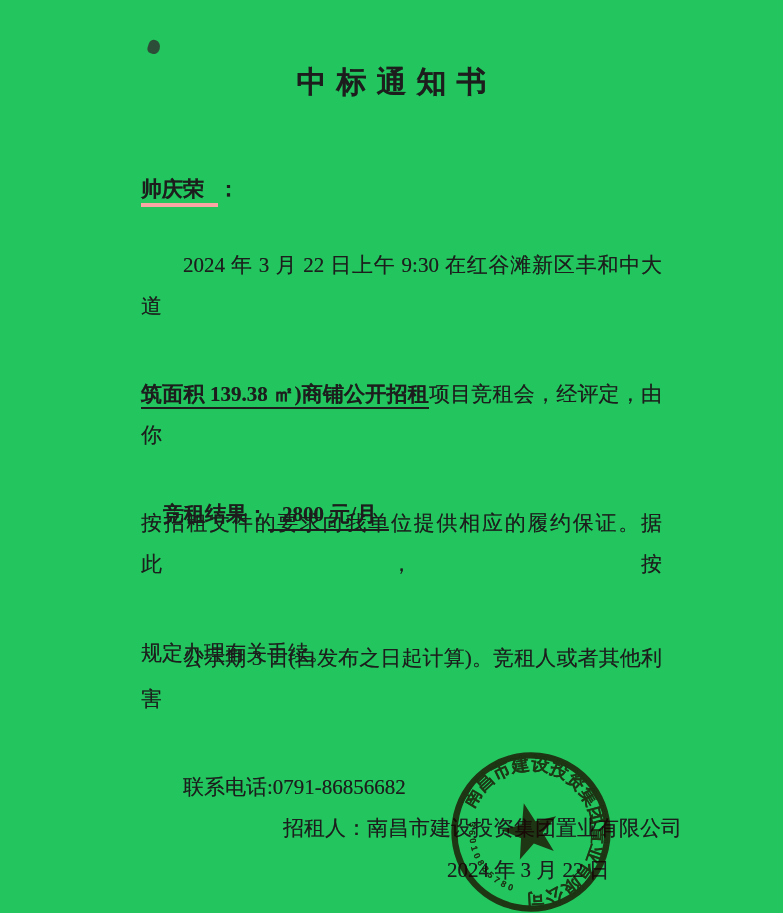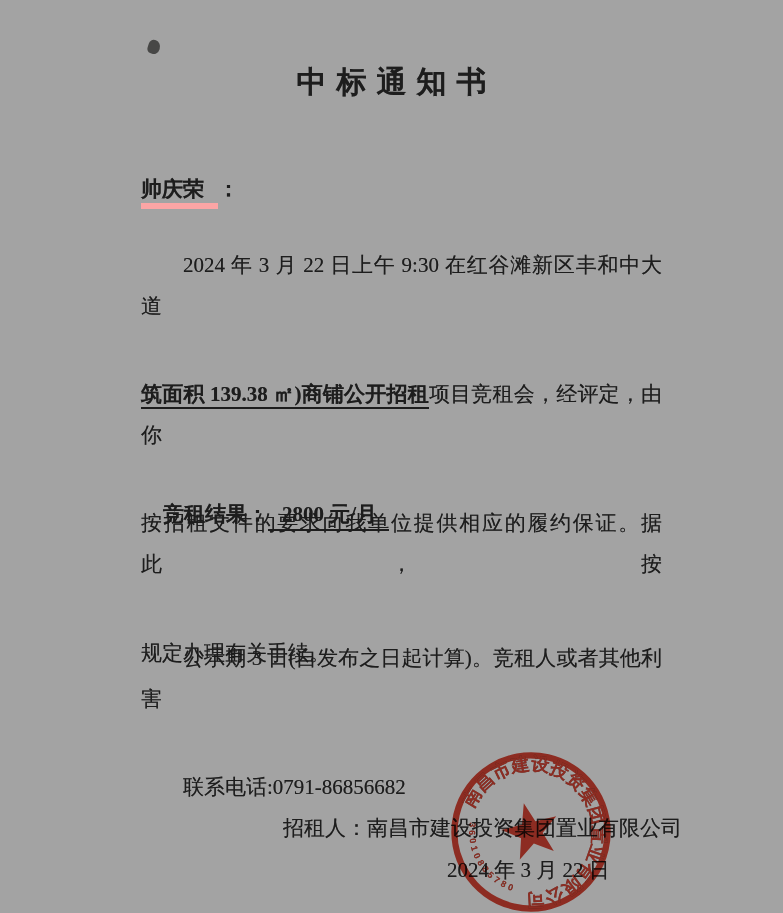--- a/index.html
+++ b/index.html
@@ -4,37 +4,37 @@
 <style>
   html,body{margin:0;padding:0;}
   body{
     width:783px;height:913px;
     background:#e8e8e8;
     font-family:"Liberation Serif","DejaVu Serif",serif;
   }
   .page{
     position:relative;
     width:783px;height:913px;
-    background:#a3a3a3;
+    background:#22c55e;
     color:#1d1d1d;
     overflow:hidden;
     text-shadow:0 0 .5px rgba(20,20,20,.55);
   }
   .title{
     position:absolute;top:62px;left:0;width:783px;
     text-align:center;
     font-size:30px;font-weight:700;
     letter-spacing:10px;padding-left:10px;box-sizing:border-box;
   }
   .recipient{
     position:absolute;top:175px;left:141px;
     font-size:21px;font-weight:700;
   }
   .recipient .name{
-    border-bottom:6px solid #fca5a5;
+    border-bottom:4px solid #fca5a5;
     padding:0 14px 2px 0;
   }
   .bodytext{
     position:absolute;left:141px;width:521px;
     font-size:21px;line-height:40.6px;
   }
   #body-block{top:197px;}
   #notice-block{top:590px;}
   .line{min-height:40.6px;margin-top:48px;}
   .line.indent{text-indent:42px;}

